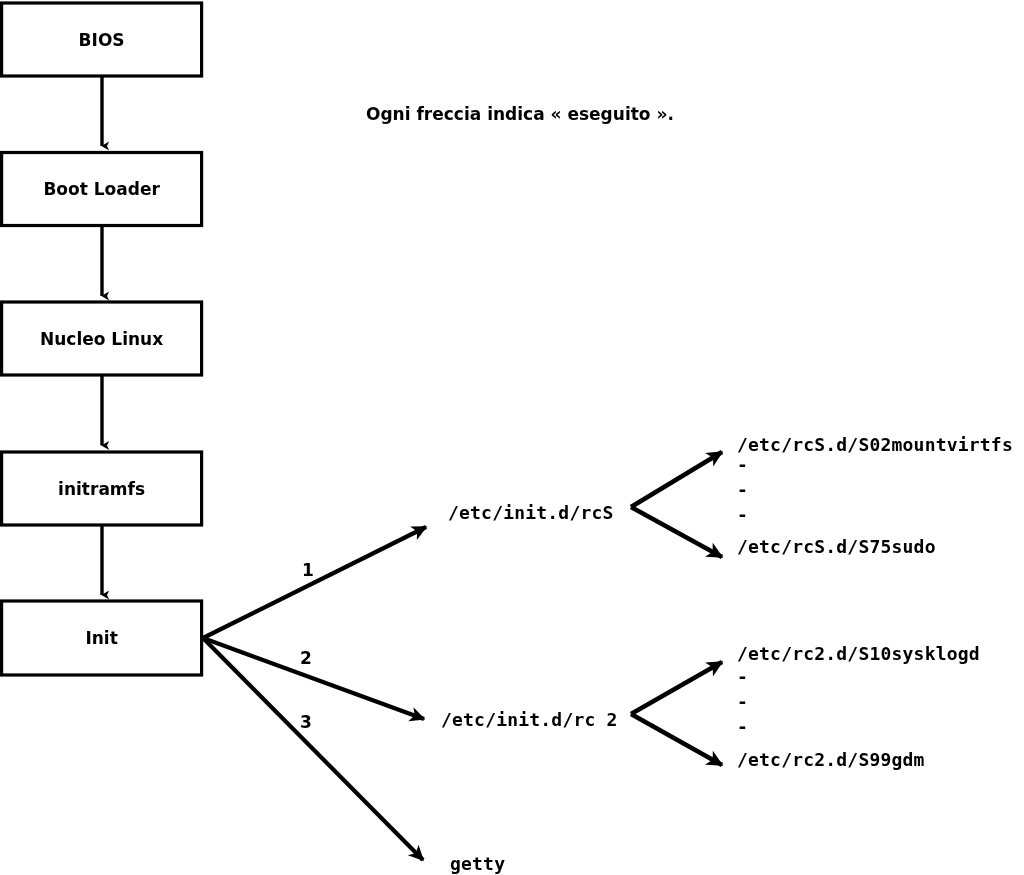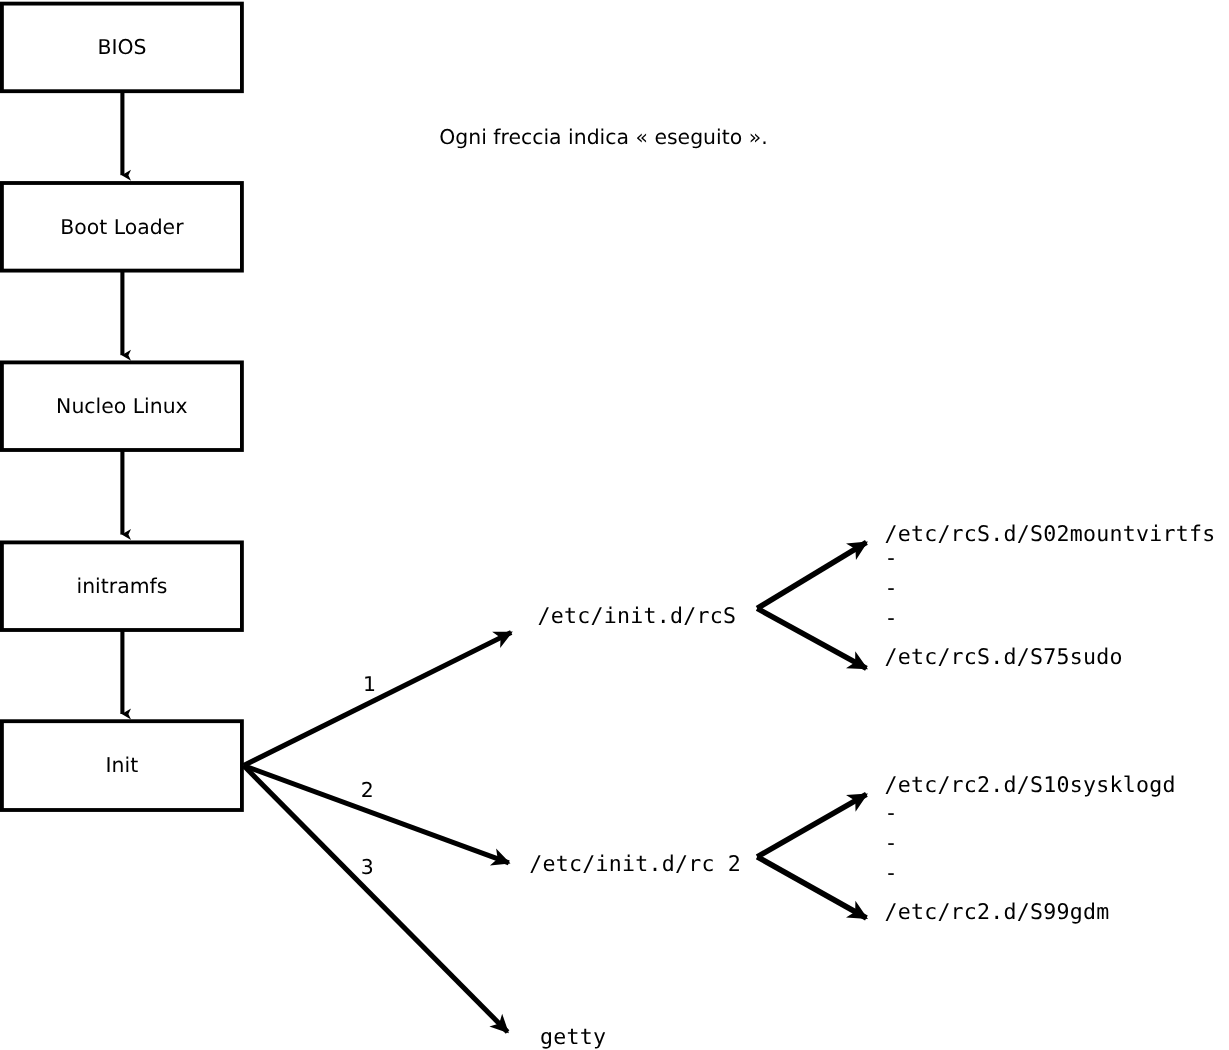--- a/index.html
+++ b/index.html
@@ -12,20 +12,21 @@
     width: 1024px;
     height: 875px;
     font-family: "DejaVu Sans", sans-serif;
     color: #000000;
     overflow: hidden;
   }
   #diagram-root {
     position: relative;
     width: 1024px;
     height: 670px;
+    font-weight: bold;
   }
   svg#boot-diagram {
     display: block;
     width: 1024px;
     height: 875px;
   }
   .box-rect {
     fill: #ffffff;
     stroke: #000000;
     stroke-width: 3.2;

